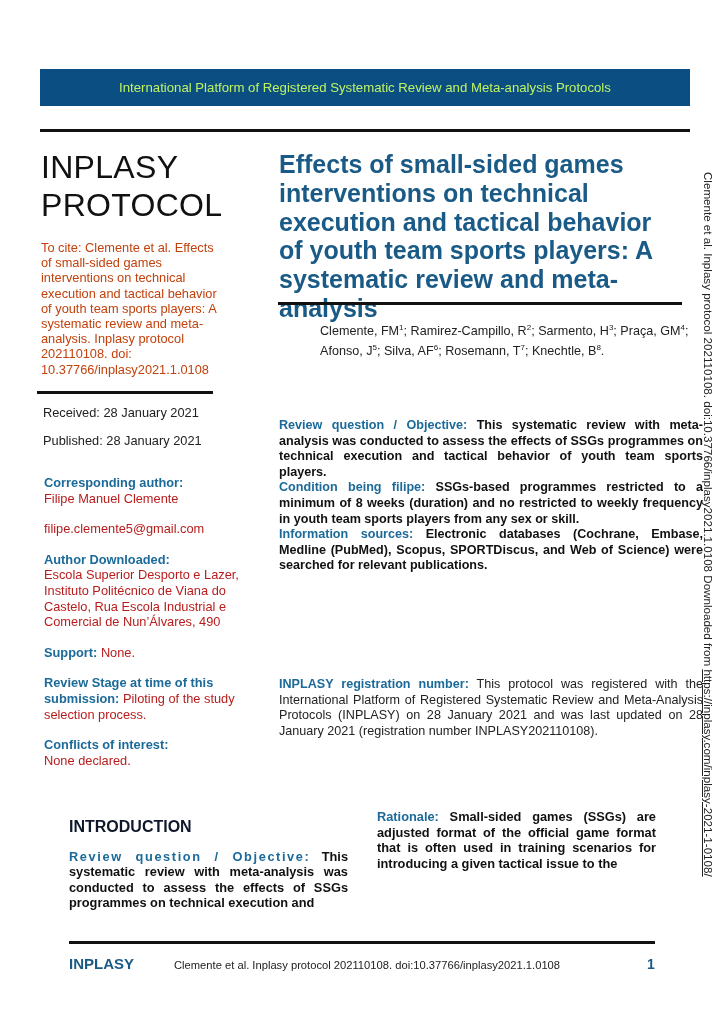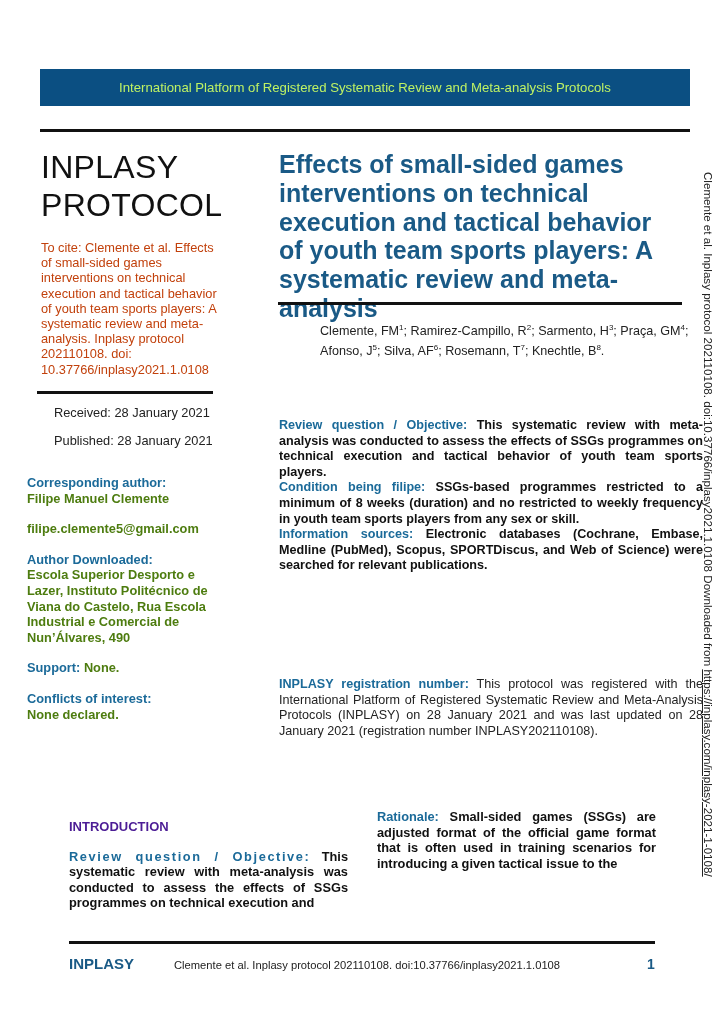--- a/index.html
+++ b/index.html
@@ -3,37 +3,37 @@
 <meta charset="utf-8">
 <style>
   html, body { margin: 0; padding: 0; background: #ffffff; }
   body { width: 724px; height: 1024px; position: relative; overflow: hidden; font-family: "Liberation Sans", sans-serif; color: #111; }
   .banner { position: absolute; left: 40px; top: 69px; width: 650px; height: 37px; background: #0b4f82; color: #bef264; font-size: 13.2px; display: flex; align-items: center; justify-content: center; }
   .rule-top { position: absolute; left: 40px; top: 129px; width: 650px; height: 3px; background: #111; }
   .left { position: absolute; left: 41px; top: 148px; width: 180px; }
   .brand { font-size: 32px; line-height: 38px; color: #111; letter-spacing: 0.3px; }
   .cite { margin-top: 16px; font-size: 12.8px; line-height: 15.2px; color: #c2410c; }
   .rule-left { position: absolute; left: 37px; top: 391px; width: 176px; height: 3px; background: #111; }
-  .dates { position: absolute; left: 54px; top: 405px; font-size: 12.8px; line-height: 15px; color: #222; }
+  .dates { position: absolute; left: 43px; top: 405px; font-size: 12.8px; line-height: 15px; color: #222; }
   .dates div { margin-bottom: 13px; }
-  .meta { position: absolute; left: 27px; top: 475px; width: 200px; font-size: 12.8px; line-height: 15.6px; }
+  .meta { position: absolute; left: 44px; top: 475px; width: 200px; font-size: 12.8px; line-height: 15.6px; }
   .meta .blk { margin-bottom: 15px; }
   .lbl { color: #1b6a99; font-weight: bold; }
-  .val { color: #4d7c0f; font-weight: bold; }
+  .val { color: #b91c1c; font-weight: normal; }
   .title { position: absolute; left: 279px; top: 150px; width: 400px; font-size: 25px; line-height: 28.8px; font-weight: bold; color: #1a5a86; }
   .rule-title { position: absolute; left: 278px; top: 302px; width: 404px; height: 3px; background: #111; }
   .authors { position: absolute; left: 279px; top: 320px; width: 405px; font-size: 12.6px; line-height: 15.4px; color: #222; margin-left: 41px; }
   .authors sup { font-size: 8px; }
   .abstract { position: absolute; left: 279px; top: 418px; width: 424px; font-size: 12.6px; line-height: 15.6px; text-align: justify; }
   .abstract p { margin: 0; }
   .abstract .b { font-weight: bold; color: #111; }
   .reg { position: absolute; left: 279px; top: 637px; width: 424px; font-size: 12.6px; line-height: 15.6px; text-align: justify; color: #222; margin-top: 40px; }
   .intro-col1 { position: absolute; left: 69px; top: 819px; width: 279px; font-size: 12.8px; line-height: 15.6px; }
   .intro-col2 { position: absolute; left: 377px; top: 809px; width: 279px; font-size: 12.8px; line-height: 15.6px; text-align: justify; }
-  .intro-h { color: #4c1d95; font-weight: bold; font-size: 13px; margin-bottom: 14px; }
+  .intro-h { color: #0f172a; font-weight: bold; font-size: 16px; margin-bottom: 14px; }
   .sp-lbl { color: #1b6a99; font-weight: bold; letter-spacing: 1.6px; }
   .j { text-align: justify; font-weight: bold; color: #111; }
   .rule-foot { position: absolute; left: 69px; top: 941px; width: 586px; height: 3px; background: #111; }
   .foot-brand { position: absolute; left: 69px; top: 955px; font-size: 15px; font-weight: bold; color: #1a5a86; }
   .foot-cite { position: absolute; left: 174px; top: 959px; font-size: 11.2px; color: #222; }
   .foot-page { position: absolute; left: 647px; top: 956px; font-size: 14px; font-weight: bold; color: #1a5a86; }
   .side { position: absolute; left: 703px; top: 172px; transform-origin: 0 0; transform: rotate(90deg) translate(0, -12px); white-space: nowrap; font-size: 11.6px; color: #222; }
   .side .link { text-decoration: underline; color: #222; }
 </style>
 </head>
@@ -62,20 +62,24 @@
     <div class="val">Filipe Manuel Clemente</div>
   </div>
   <div class="blk val">filipe.clemente5@gmail.com</div>
   <div class="blk">
     <div class="lbl">Author Downloaded:</div>
     <div class="val">Escola Superior Desporto e Lazer, Instituto Politécnico de Viana do Castelo, Rua Escola Industrial e Comercial de Nun’Álvares, 490</div>
   </div>
   <div class="blk">
     <span class="lbl">Support:</span>
     <span class="val">None.</span>
+  </div>
+  <div class="blk">
+    <span class="lbl">Review Stage at time of this submission:</span>
+    <span class="val">Piloting of the study selection process.</span>
   </div>
   <div class="blk">
     <div class="lbl">Conflicts of interest:</div>
     <div class="val">None declared.</div>
   </div>
 </div>
 
 <div class="title">Effects of small-sided games interventions on technical execution and tactical behavior of youth team sports players: A systematic review and meta-analysis</div>
 <div class="rule-title"></div>
 

